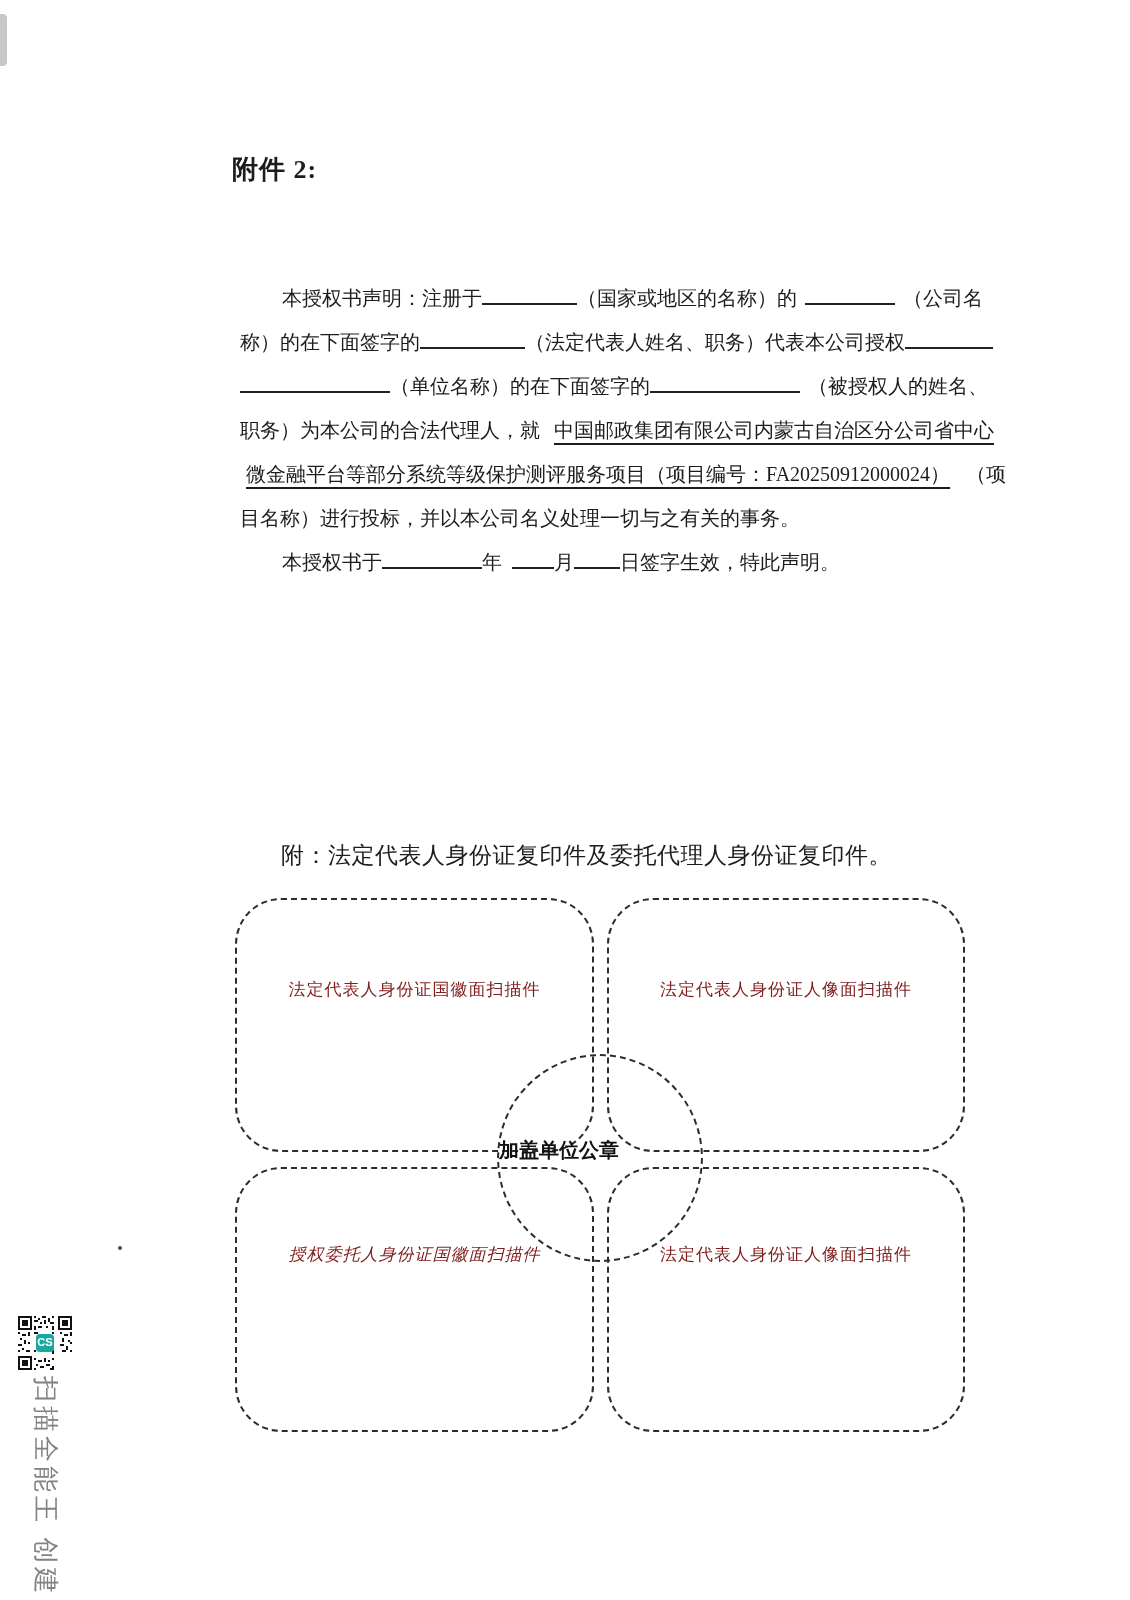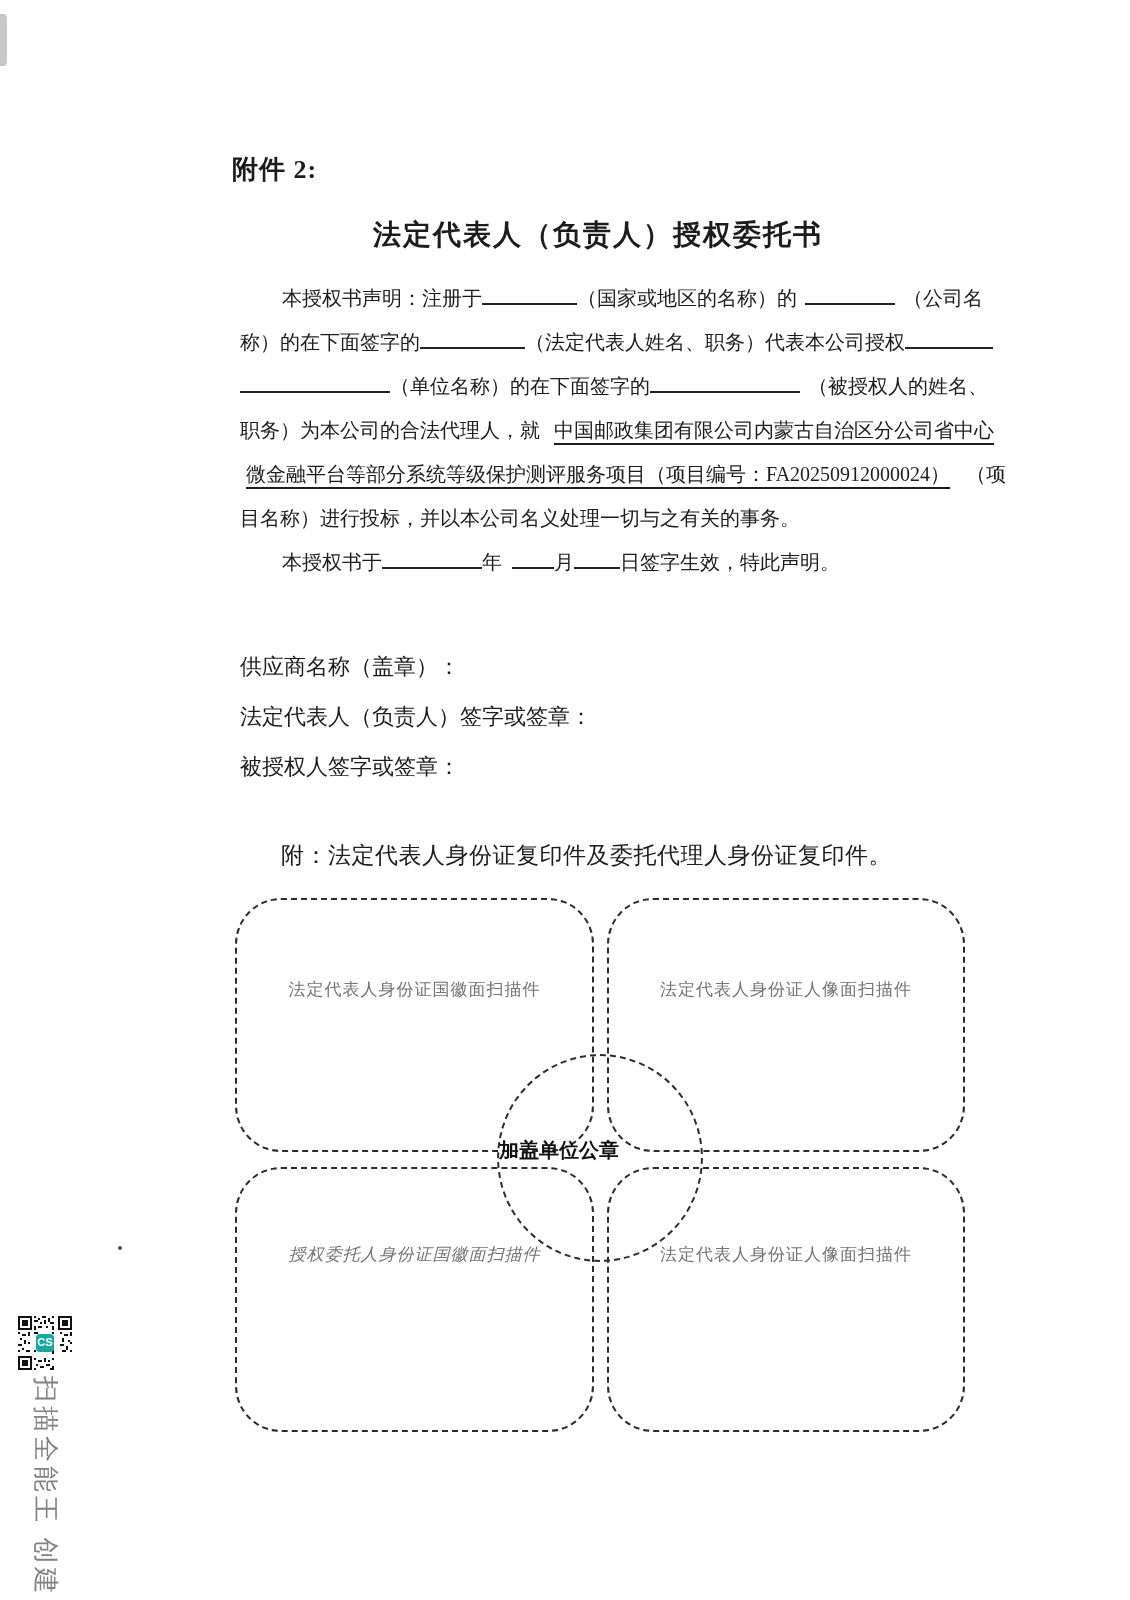--- a/index.html
+++ b/index.html
@@ -24,21 +24,21 @@
   .ml8{margin-left:8px;} .ml10{margin-left:10px;}
   .ul{text-decoration:underline;text-underline-offset:6px;text-decoration-thickness:2px;}
   .ul-pad{padding:0 8px 0 6px;}
   
   .sig-block{position:absolute;left:240px;top:642px;font-size:22px;line-height:50px;}
   .sig-line{white-space:nowrap;height:50px;}
   
   .note{position:absolute;left:281px;top:840px;font-size:23px;letter-spacing:0.5px;}
   
   .id-box{position:absolute;border:2px dashed #2c2c2c;border-radius:46px;box-sizing:border-box;}
-  .id-box .box-label{position:absolute;left:0;right:0;text-align:center;font-size:17px;letter-spacing:1px;color:#737373;}
+  .id-box .box-label{position:absolute;left:0;right:0;text-align:center;font-size:17px;letter-spacing:1px;color:#7f1d1d;}
   .box-tl{left:235px;top:898px;width:359px;height:254px;}
   .box-tr{left:607px;top:898px;width:358px;height:254px;}
   .box-bl{left:235px;top:1167px;width:359px;height:265px;font-style:italic;}
   .box-br{left:607px;top:1167px;width:358px;height:265px;}
   .box-tl .box-label,.box-tr .box-label{top:78px;}
   .box-bl .box-label,.box-br .box-label{top:74px;}
   
   .seal-circle{
     position:absolute;left:497px;top:1054px;width:206px;height:208px;
     border:2px dashed #2c2c2c;border-radius:50%;box-sizing:border-box;
@@ -59,21 +59,20 @@
 </style>
 </head>
 <body>
 
 <div class="page">
 
   <div class="smudge"></div>
 
   <div class="attach-label">附件 2:</div>
 
-  <div class="doc-title">法定代表人（负责人）授权委托书</div>
 
   <div class="body-text">
     <div class="tl indent">
       <span>本授权书声明：注册于</span><span class="blank bw95"></span><span>（国家或地区的名称）的</span><span class="blank bw90 ml8"></span><span class="ml8">（公司名</span>
     </div>
     <div class="tl">
       <span>称）的在下面签字的</span><span class="blank bw105"></span><span>（法定代表人姓名、职务）代表本公司授权</span><span class="blank bw88"></span>
     </div>
     <div class="tl">
       <span class="blank bw150"></span><span>（单位名称）的在下面签字的</span><span class="blank bw150"></span><span class="ml8">（被授权人的姓名、</span>
@@ -85,25 +84,20 @@
       <span class="ul ul-pad">微金融平台等部分系统等级保护测评服务项目（项目编号：FA20250912000024）</span><span class="ml8">（项</span>
     </div>
     <div class="tl">
       <span>目名称）进行投标，并以本公司名义处理一切与之有关的事务。</span>
     </div>
     <div class="tl indent">
       <span>本授权书于</span><span class="blank bw100"></span><span>年</span><span class="blank bw42 ml10"></span><span>月</span><span class="blank bw46"></span><span>日签字生效，特此声明。</span>
     </div>
   </div>
 
-  <div class="sig-block">
-    <div class="sig-line">供应商名称（盖章）：</div>
-    <div class="sig-line">法定代表人（负责人）签字或签章：</div>
-    <div class="sig-line">被授权人签字或签章：</div>
-  </div>
 
   <div class="note">附：法定代表人身份证复印件及委托代理人身份证复印件。</div>
 
   <div class="id-box box-tl">
     <div class="box-label">法定代表人身份证国徽面扫描件</div>
   </div>
   <div class="id-box box-tr">
     <div class="box-label">法定代表人身份证人像面扫描件</div>
   </div>
   <div class="id-box box-bl">

